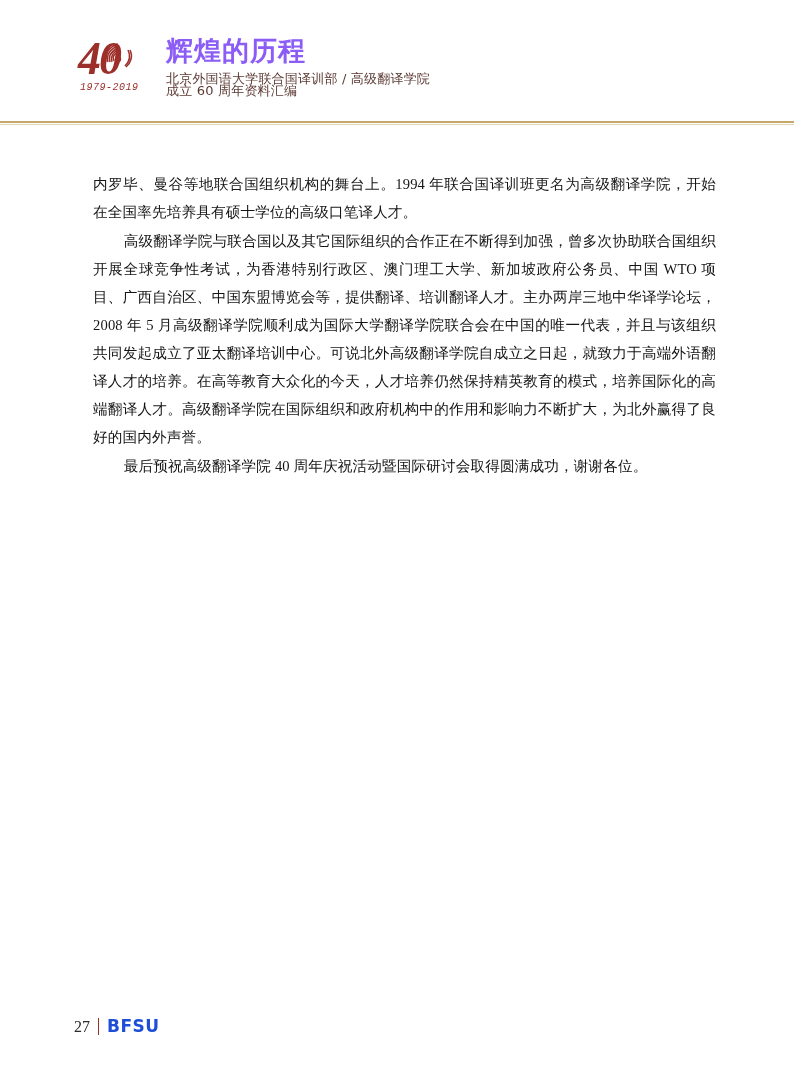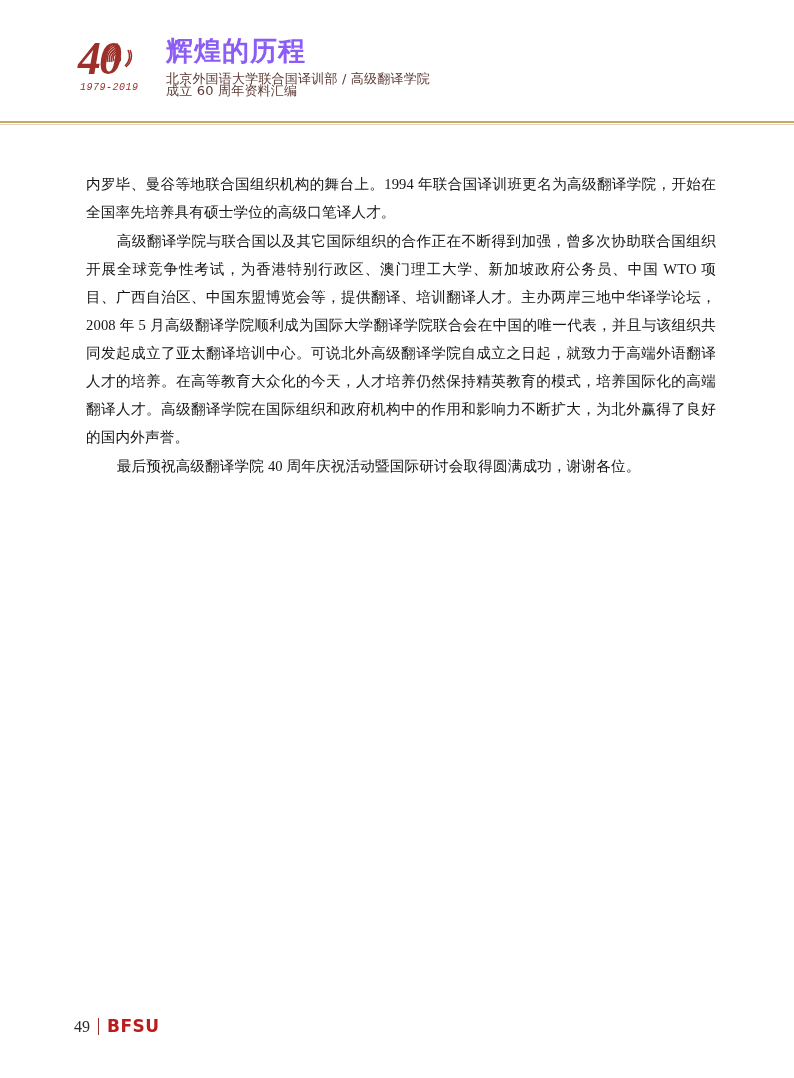--- a/index.html
+++ b/index.html
@@ -113,21 +113,21 @@
   }
 
   
   .content {
     position: absolute;
     left: 78px;
     top: 170px;
     width: 638px;
   }
   p.para {
-    margin: 0 0 1px 8px;
+    margin: 0 0 1px 15px;
     font-size: 14.6px;
     line-height: 28px;
     text-align: justify;
     text-justify: inter-ideograph;
     color: #141414;
     letter-spacing: 0.15px;
   }
   p.indent {
     text-indent: 2.1em;
   }
@@ -150,21 +150,21 @@
     width: 1px;
     height: 17px;
     background: #9d2f2a;
     margin-right: 8px;
     align-self: center;
   }
   .footer-brand {
     font-family: "DejaVu Sans", sans-serif;
     font-size: 17px;
     font-weight: bold;
-    color: #b91c1c;
+    color: #1d4ed8;
     letter-spacing: 0.5px;
   }
 </style>
 </head>
 <body>
 
 <div class="page">
 
   <div class="masthead">
     <div class="masthead-inner">
@@ -199,18 +199,18 @@
     <div class="masthead-rule2"></div>
   </div>
 
   <div class="content">
     <p class="para">内罗毕、曼谷等地联合国组织机构的舞台上。1994 年联合国译训班更名为高级翻译学院，开始在全国率先培养具有硕士学位的高级口笔译人才。</p>
     <p class="para indent">高级翻译学院与联合国以及其它国际组织的合作正在不断得到加强，曾多次协助联合国组织开展全球竞争性考试，为香港特别行政区、澳门理工大学、新加坡政府公务员、中国 WTO 项目、广西自治区、中国东盟博览会等，提供翻译、培训翻译人才。主办两岸三地中华译学论坛，2008 年 5 月高级翻译学院顺利成为国际大学翻译学院联合会在中国的唯一代表，并且与该组织共同发起成立了亚太翻译培训中心。可说北外高级翻译学院自成立之日起，就致力于高端外语翻译人才的培养。在高等教育大众化的今天，人才培养仍然保持精英教育的模式，培养国际化的高端翻译人才。高级翻译学院在国际组织和政府机构中的作用和影响力不断扩大，为北外赢得了良好的国内外声誉。</p>
     <p class="para indent">最后预祝高级翻译学院 40 周年庆祝活动暨国际研讨会取得圆满成功，谢谢各位。</p>
   </div>
 
   <div class="footer">
-    <span class="page-number">49</span>
+    <span class="page-number">27</span>
     <span class="footer-divider"></span>
     <span class="footer-brand">BFSU</span>
   </div>
 
 </div>
 
 </body></html>

